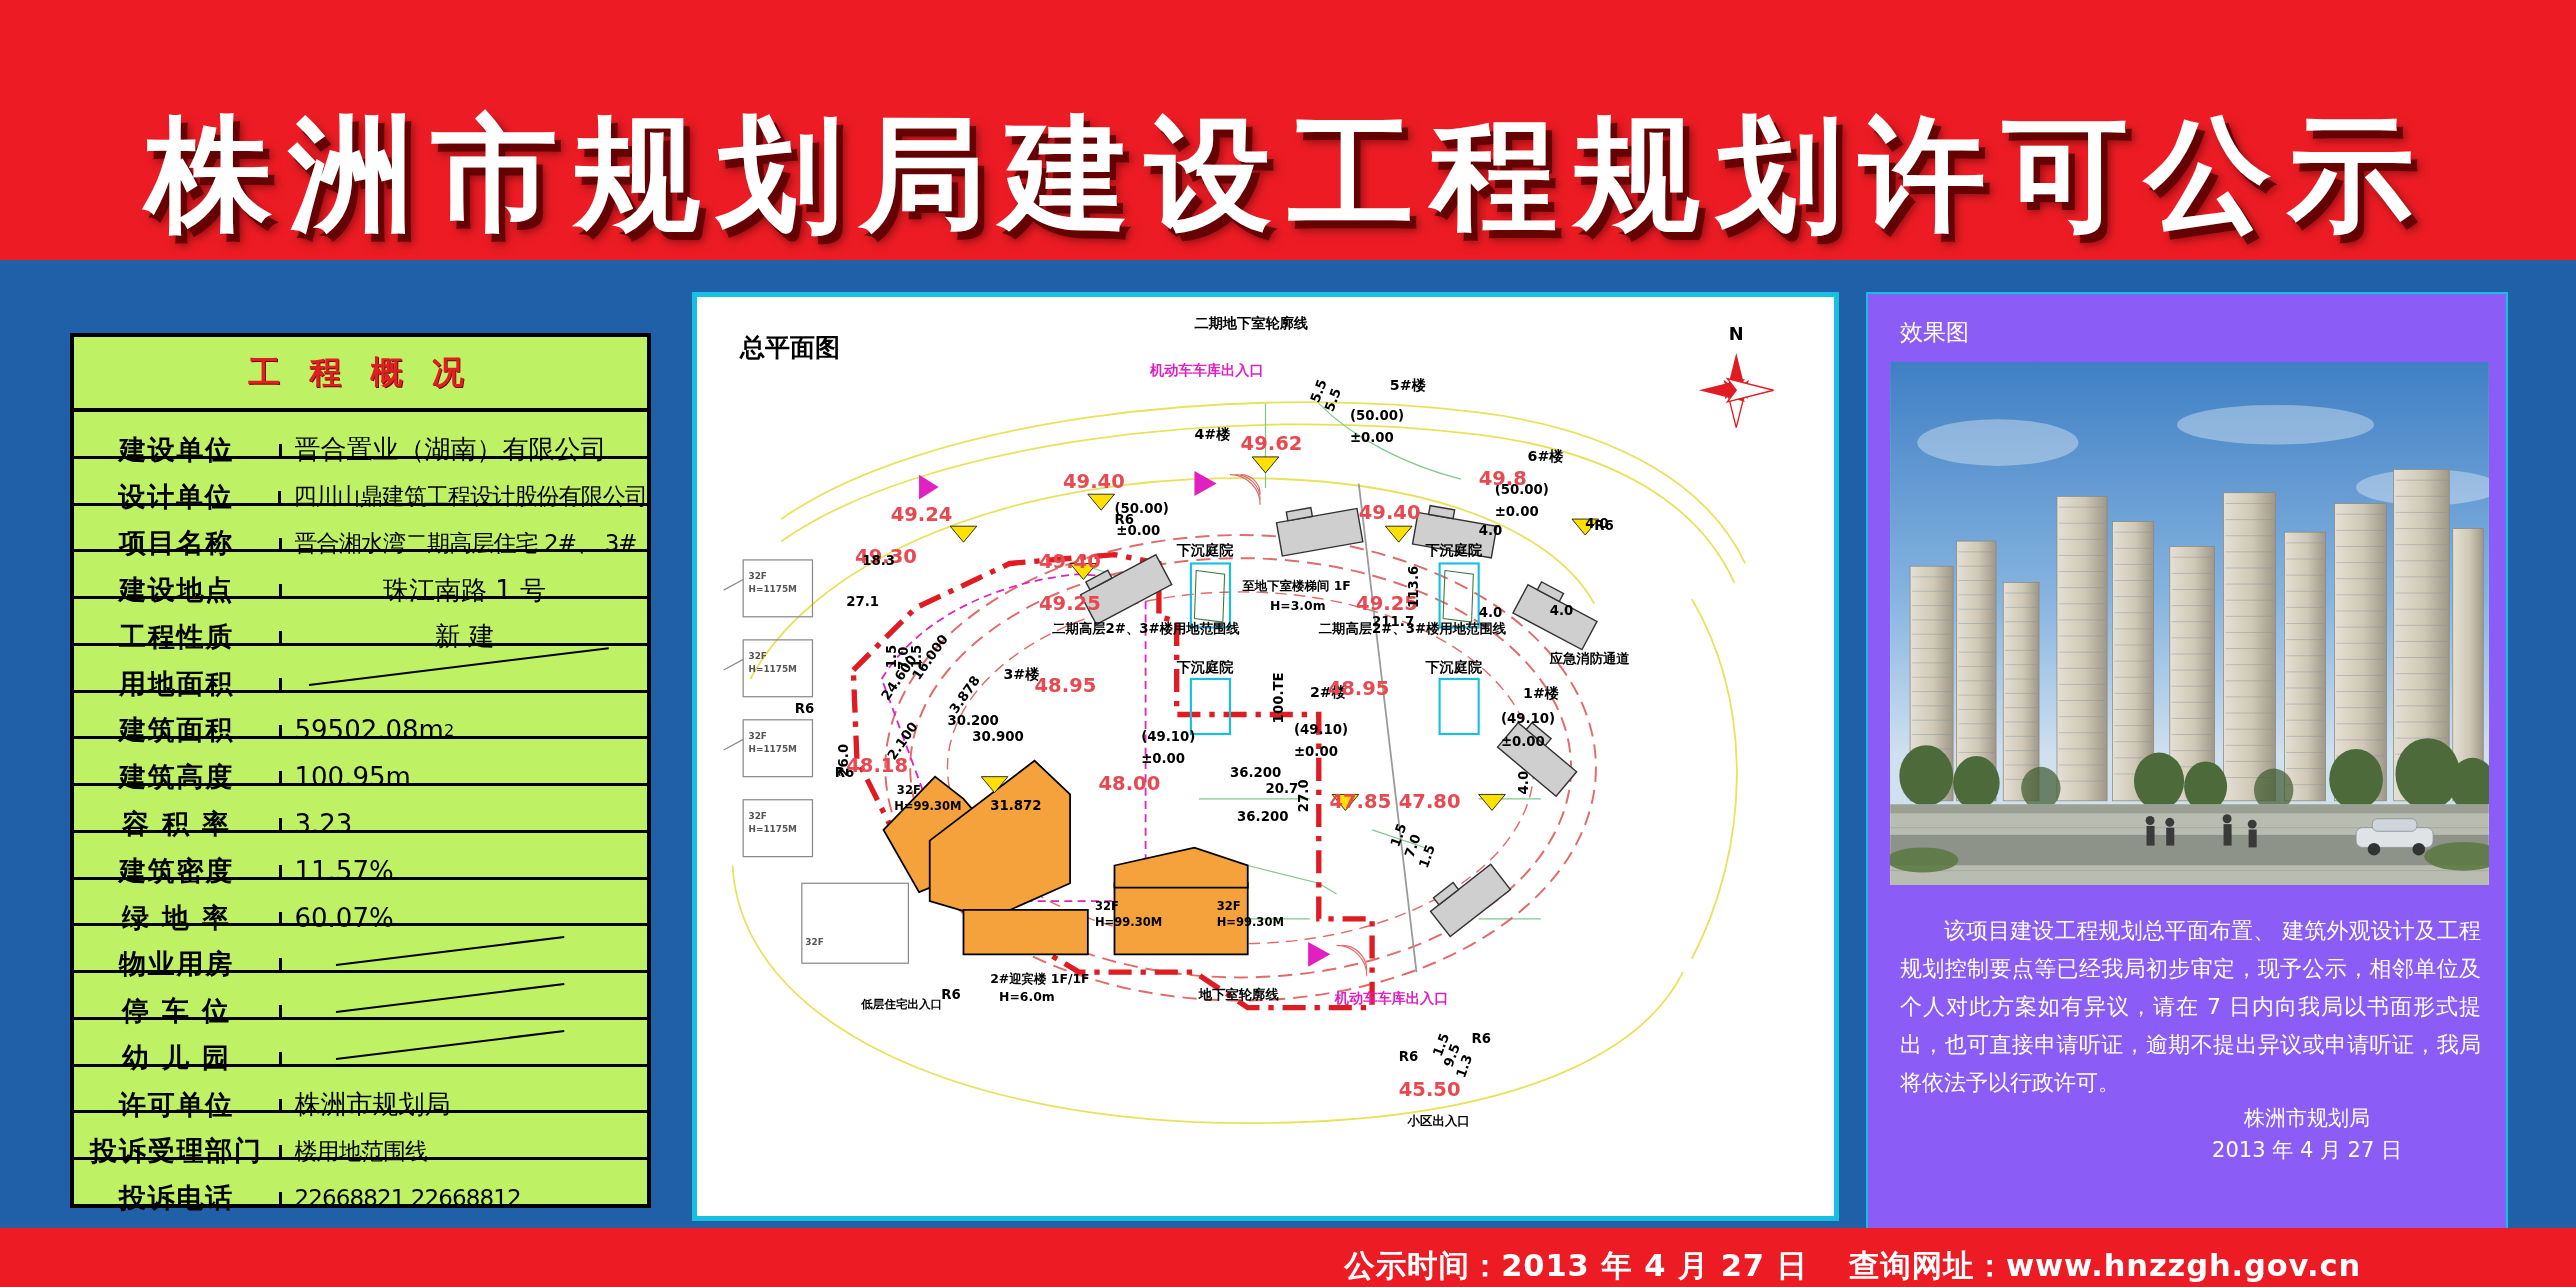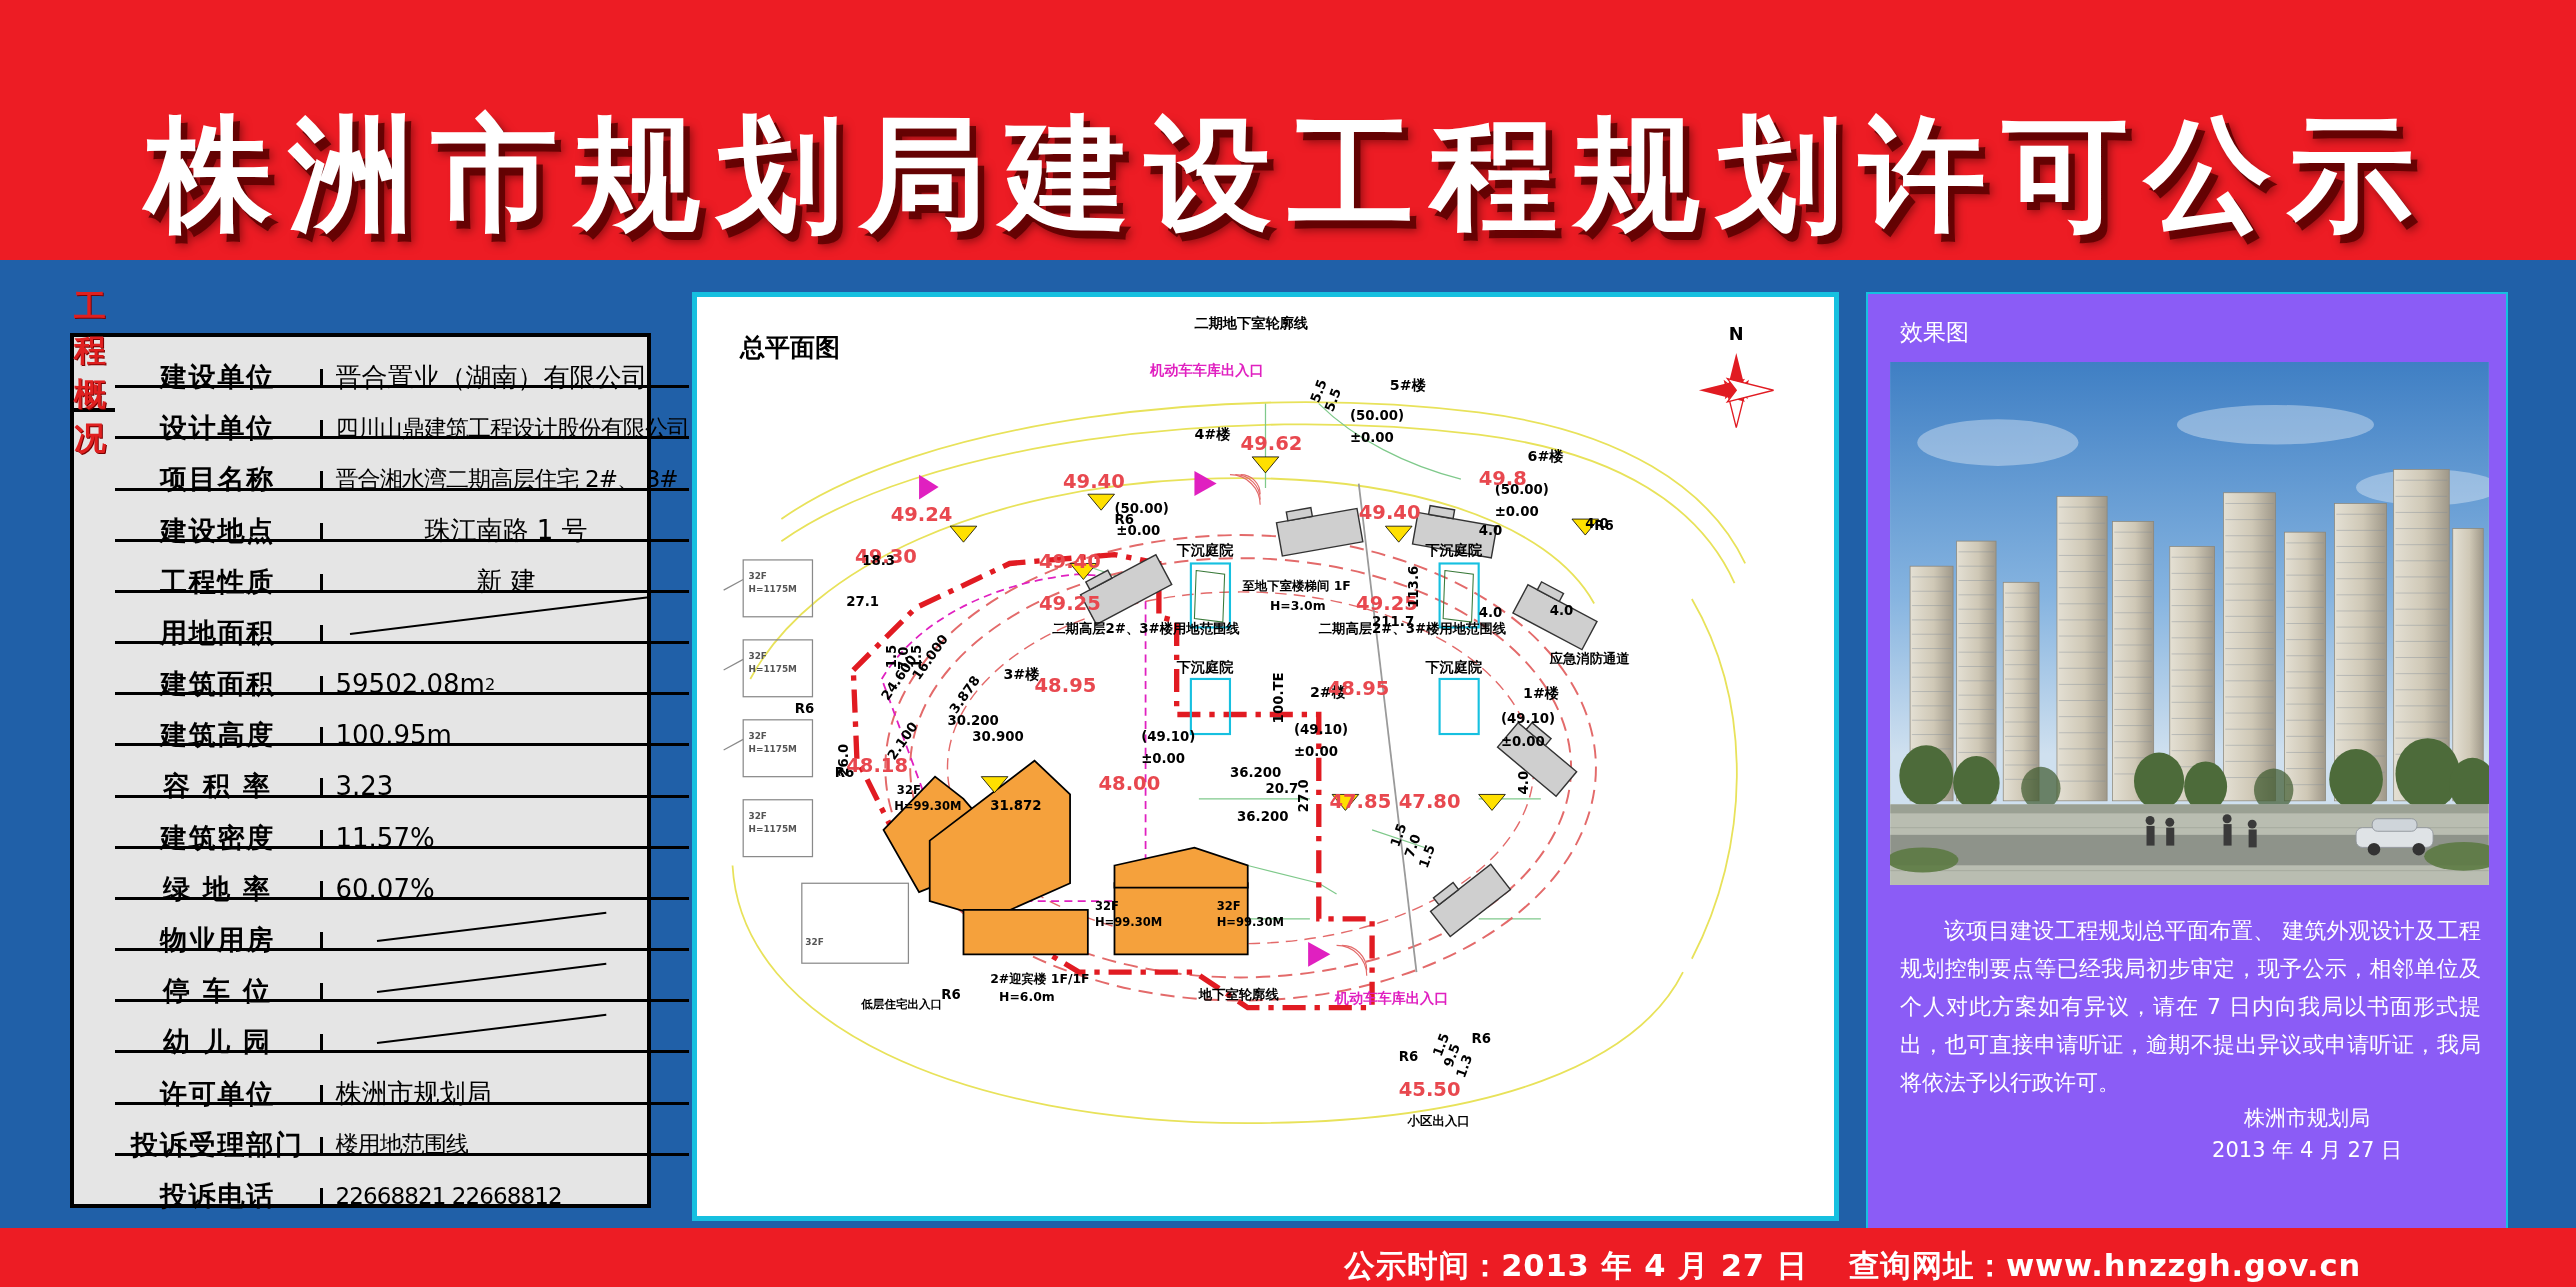--- a/index.html
+++ b/index.html
@@ -44,23 +44,23 @@
     margin-right: 215px; white-space: nowrap;
     font-family: "DejaVu Sans", "Liberation Sans", sans-serif;
     letter-spacing: 0.9px;
   }
   .footer-inner .gap { display: inline-block; width: 41px; }
 
   
   .info-table {
     position: absolute; left: 70px; top: 333px;
     width: 581px; height: 875px;
-    background: #e5e5e5;
+    background: #bef264;
     border: 4.5px solid #000;
-    display: flex; flex-direction: row;
+    display: flex; flex-direction: column;
   }
   .info-title-row {
     height: 75px; border-bottom: 4.5px solid #000;
     display: flex; align-items: center; justify-content: center;
   }
   .info-title {
     color: #e02020; font-size: 32px; font-weight: bold; letter-spacing: 9px;
     font-family: "DejaVu Serif", "Liberation Serif", serif;
     text-shadow: 0.9px 0.9px 0 #7a0000;
   }

